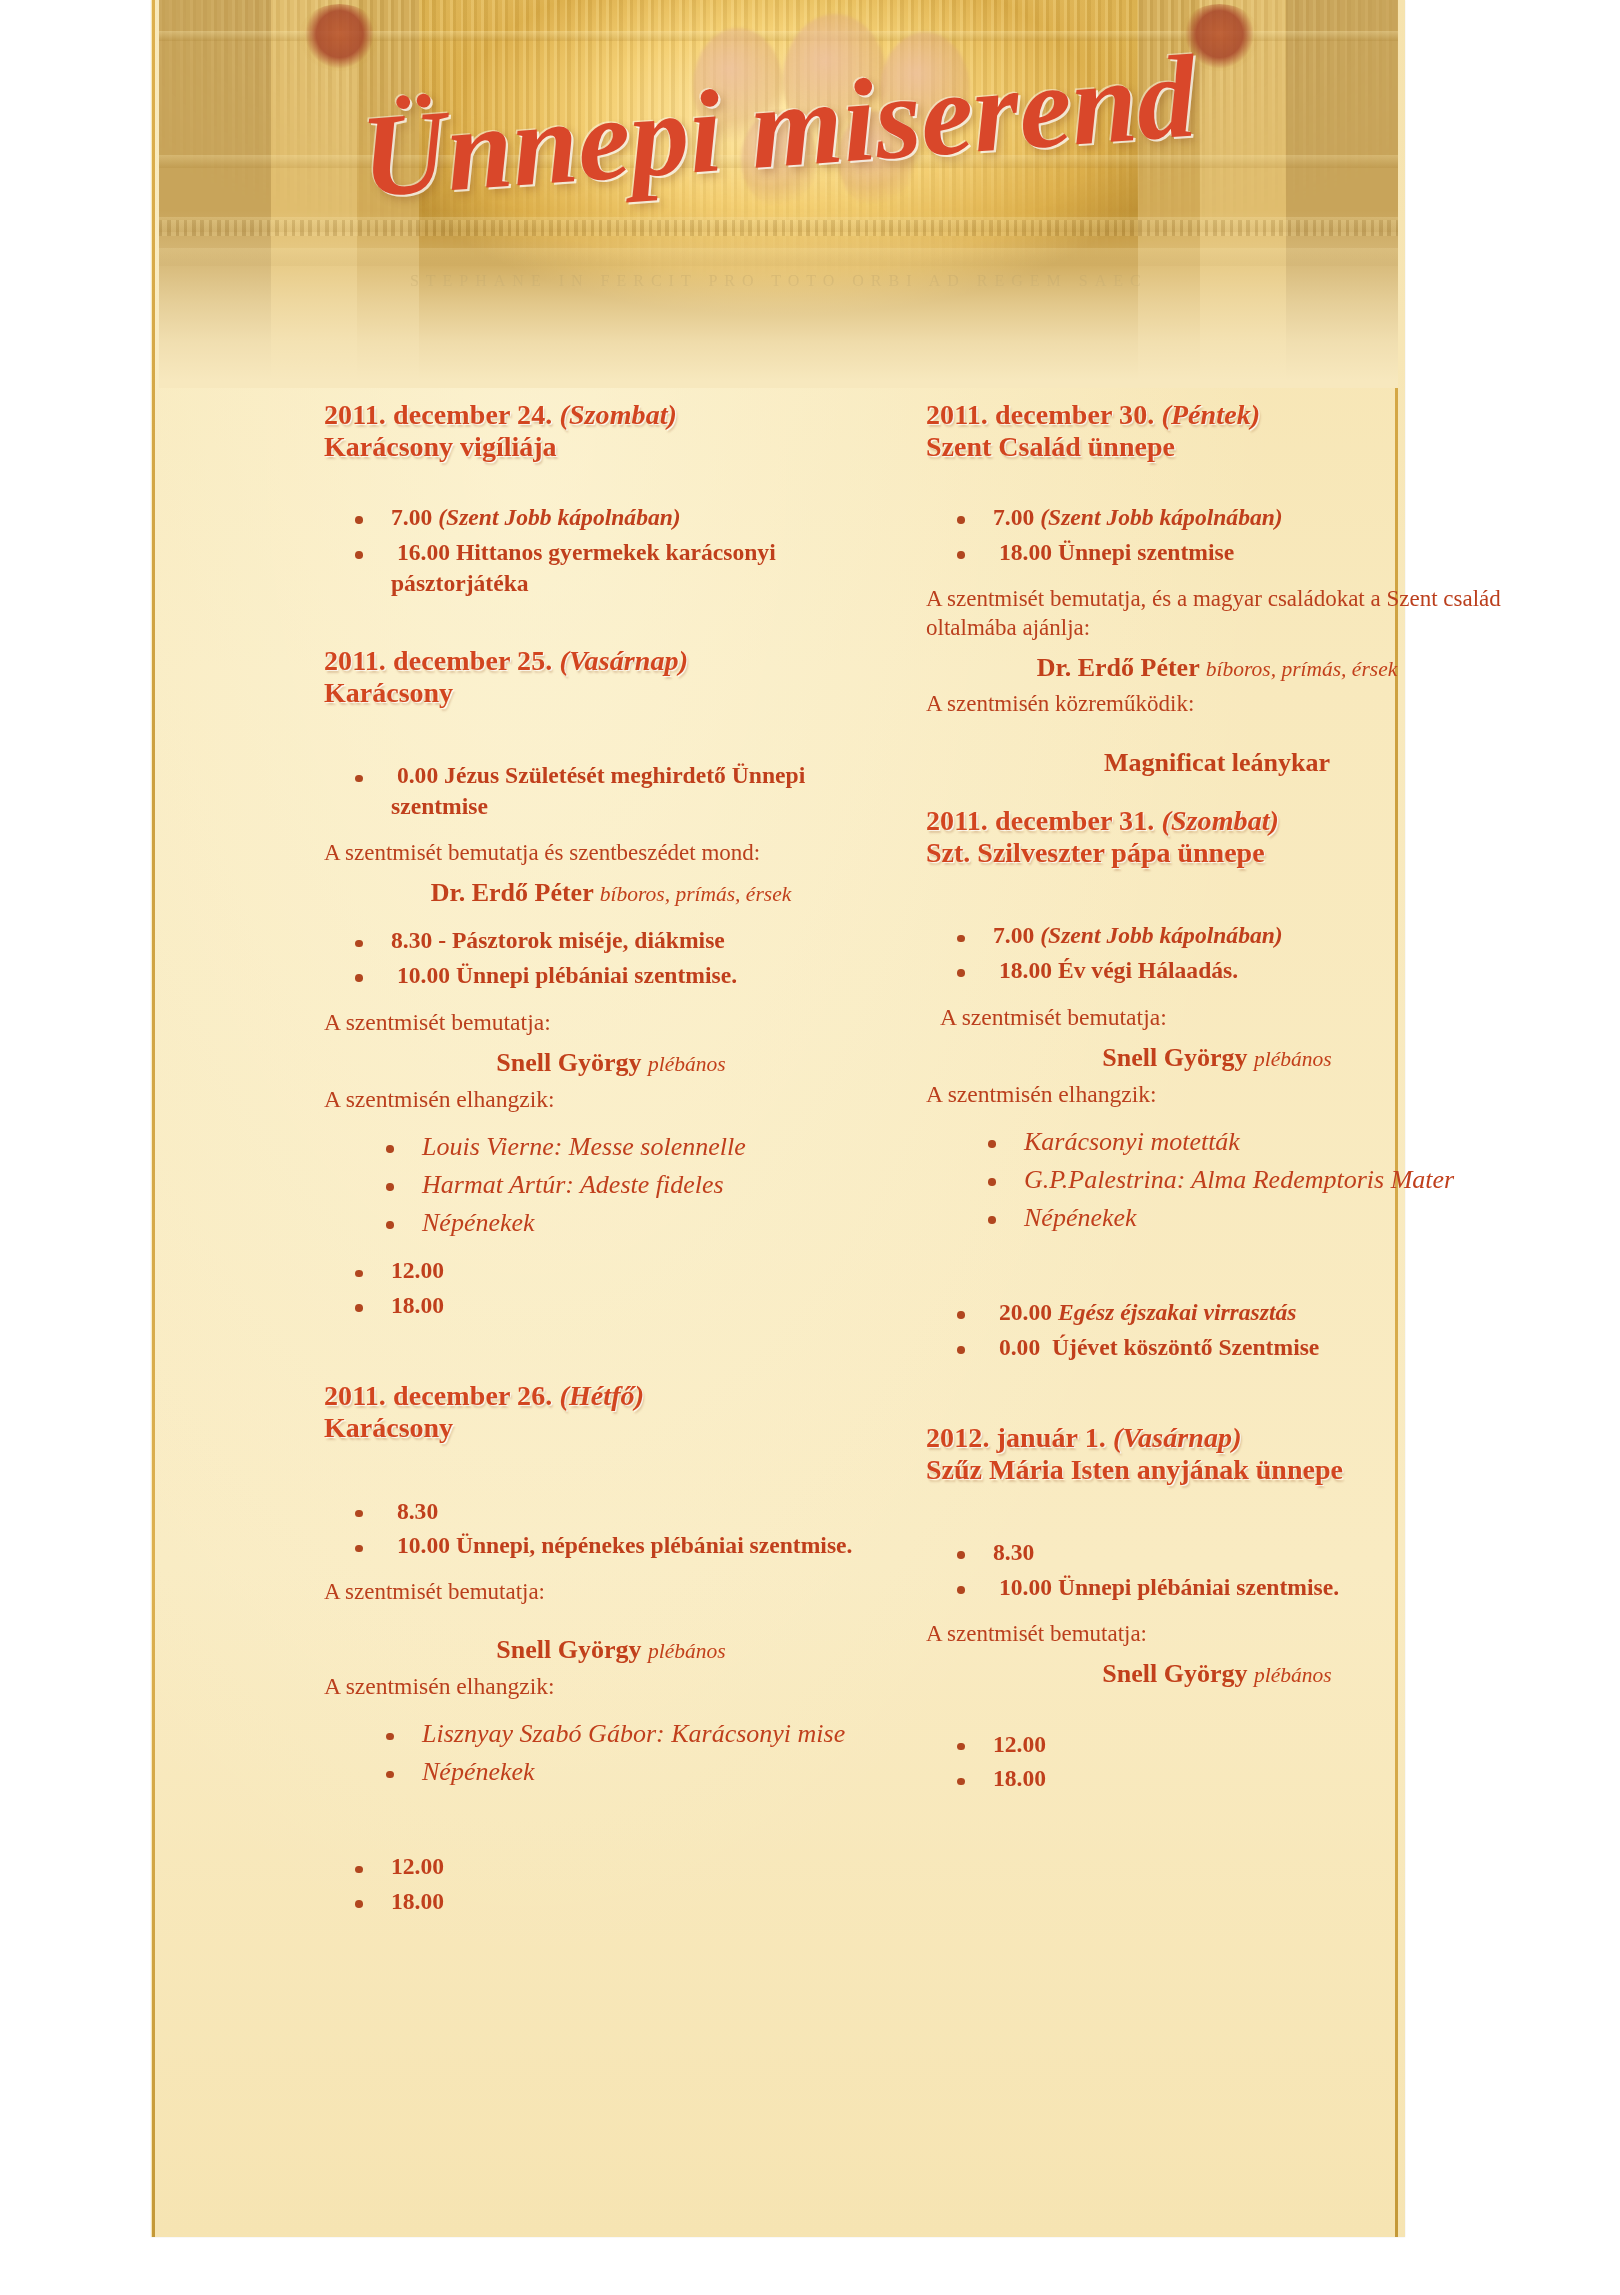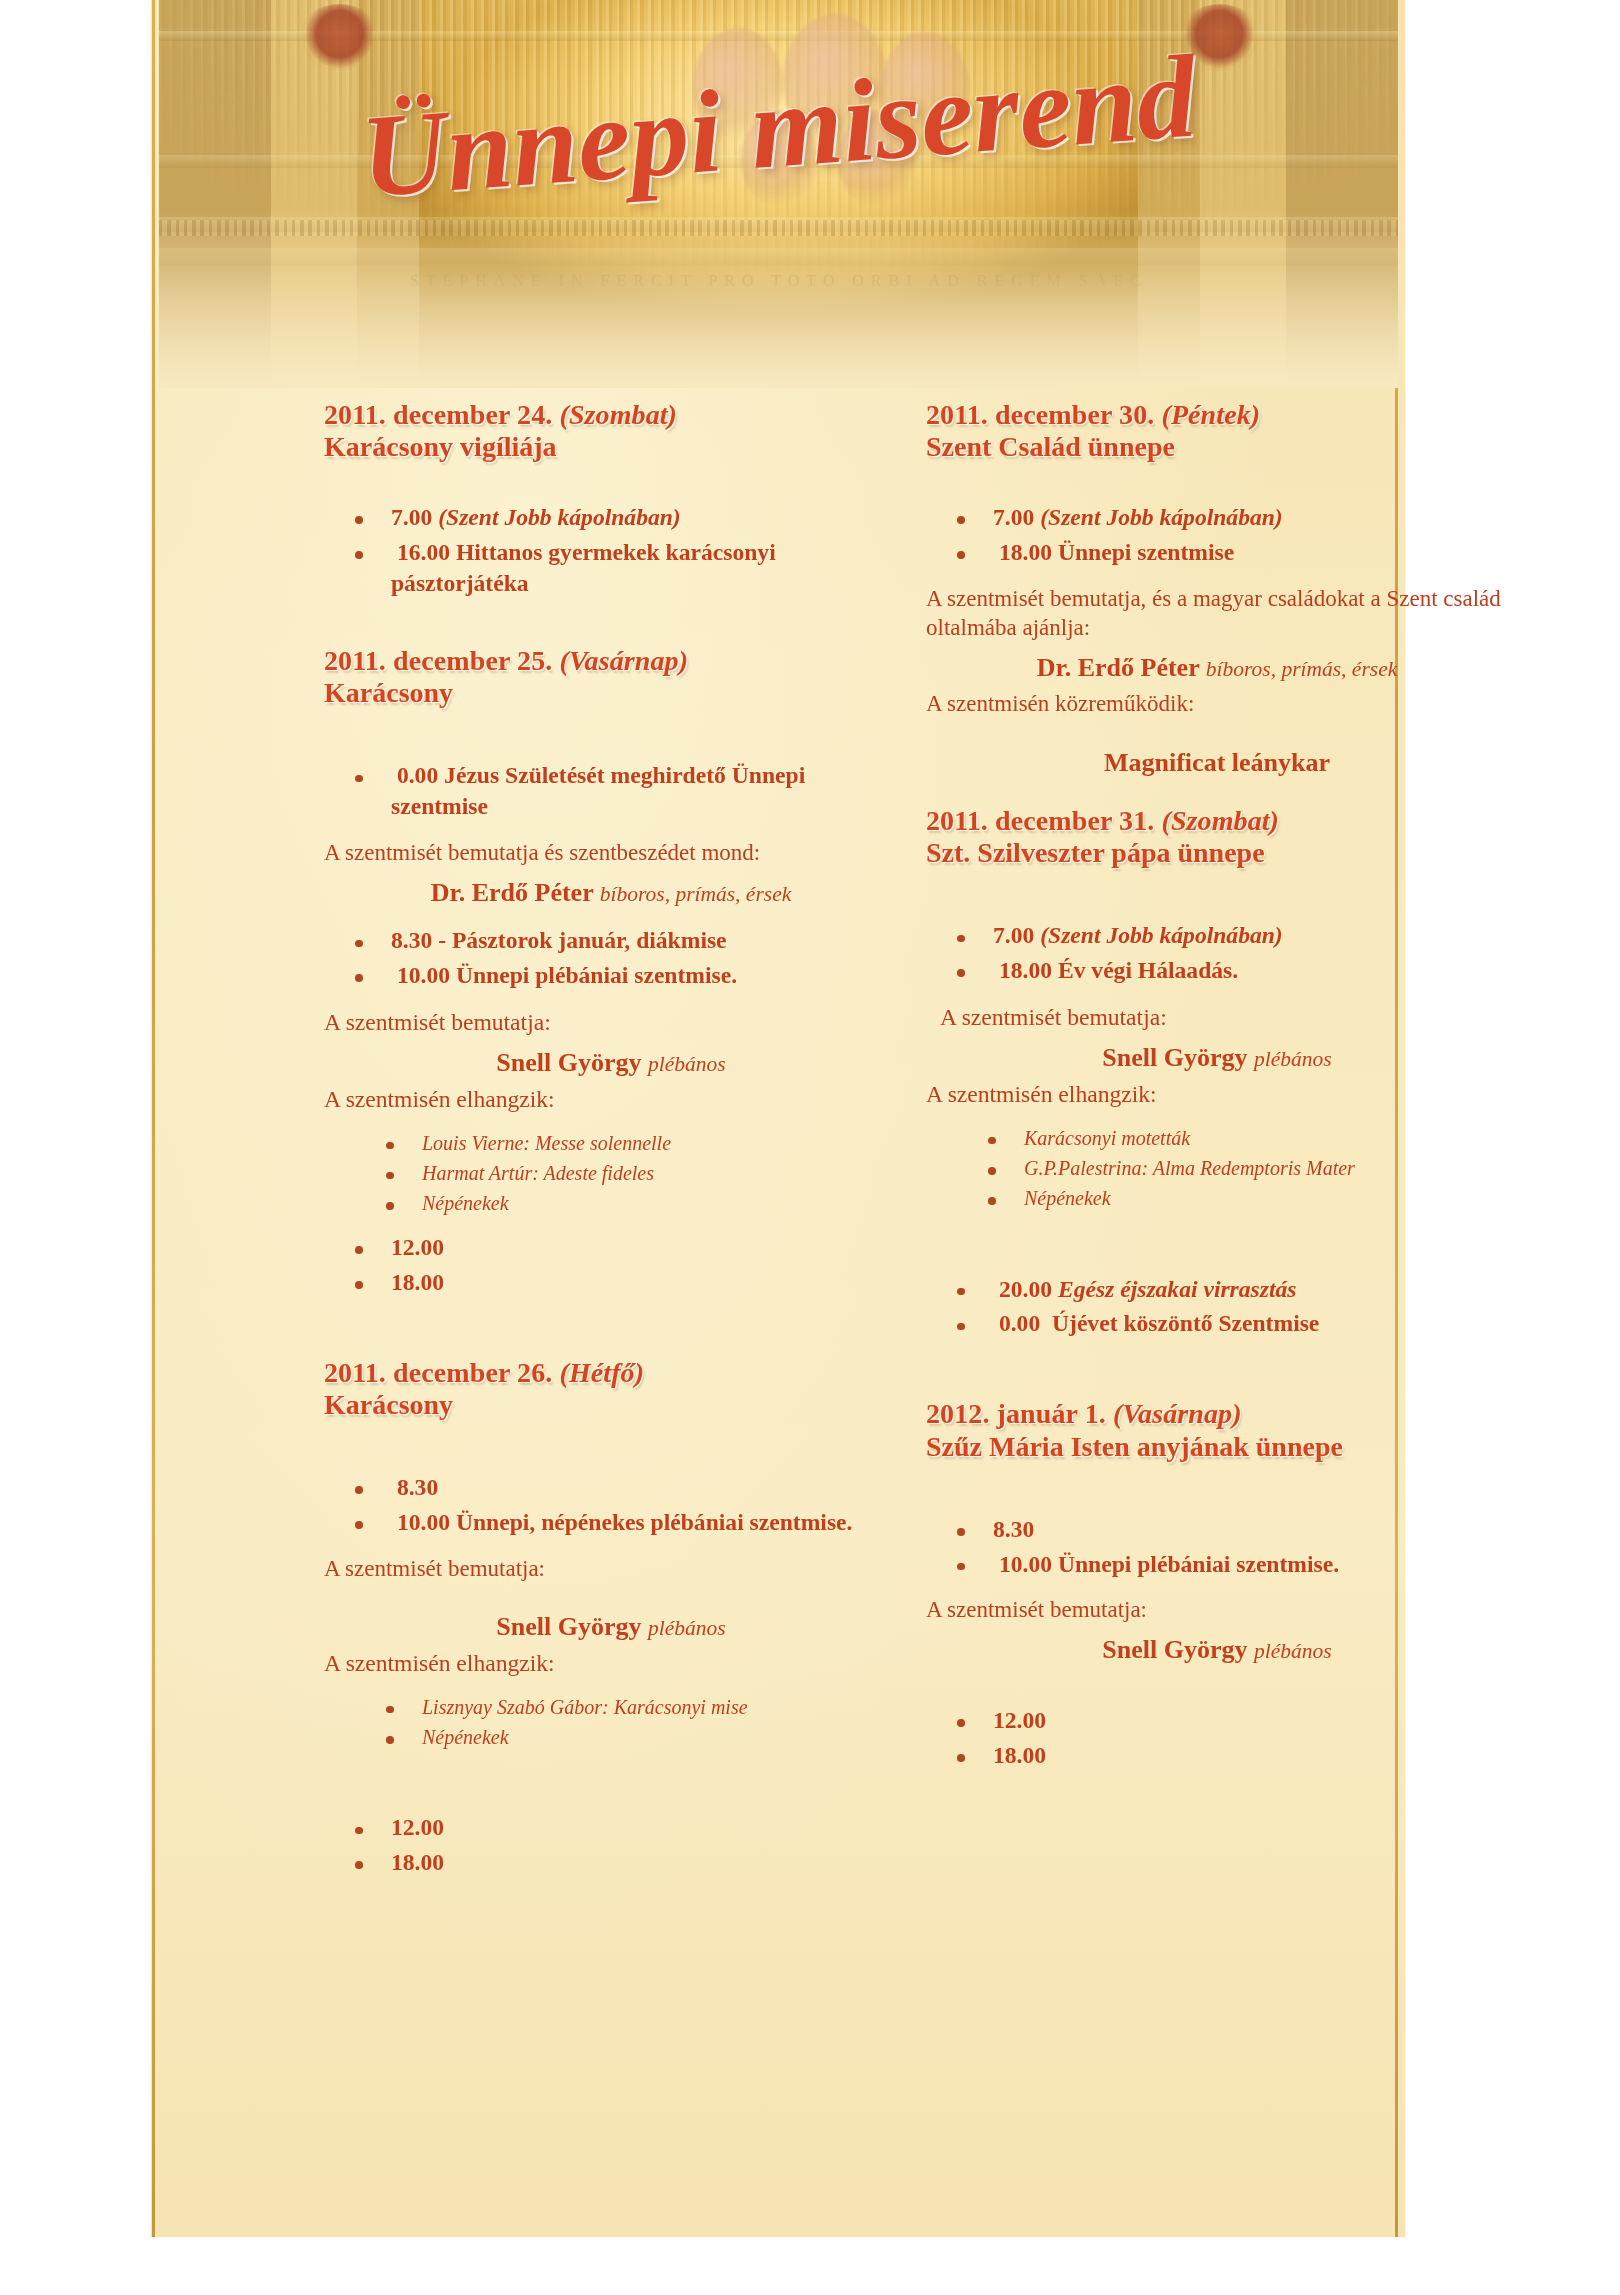--- a/index.html
+++ b/index.html
@@ -128,21 +128,21 @@
 
   ul.bul{list-style:none;margin:16px;padding:0;}
   ul.bul>li{
     position:relative;padding-left:51px;
     font-size:23.6px;line-height:1.30;color:#c03f1c;margin:0 0 4.2px 0;
   }
   ul.bul>li:before{
     content:"";position:absolute;left:15.2px;top:.60em;
     width:7.6px;height:7.6px;border-radius:50%;background:#b1461f;
   }
-  ul.bul.inner>li{padding-left:82px;font-size:20px;font-style:italic;}
+  ul.bul.inner>li{padding-left:82px;font-size:26px;font-style:italic;}
   ul.bul.inner>li:before{left:46px;}
 
   li.b{font-weight:bold;}
   li.i{font-style:italic;}
   li .ital{font-style:italic;}
 
   .note{font-size:23px;line-height:1.28;color:#bb3f1d;margin:1.4px 0 0 0;}
   .plain{font-size:23.6px;line-height:1.28;color:#bb3f1d;margin:1.4px 0 0 0;}
   .celebrant{
     text-align:center;font-size:26px;line-height:1.25;color:#c2401b;
@@ -201,21 +201,21 @@
       <div class="block">
         <p class="date-line"><span>2011. december 25.</span> <span class="day">(Vasárnap)</span></p>
         <p class="feast">Karácsony</p>
         <div class="gap-m"></div>
         <ul class="bul">
           <li class="b">&nbsp;<span>0.00</span> <span>Jézus Születését meghirdető Ünnepi szentmise</span></li>
         </ul>
         <p class="note">A szentmisét bemutatja és szentbeszédet mond:</p>
         <p class="celebrant"><span>Dr. Erdő Péter</span> <span class="role">bíboros, prímás, érsek</span></p>
         <ul class="bul">
-          <li class="b"><span>8.30</span> <span>- Pásztorok január, diákmise</span></li>
+          <li class="b"><span>8.30</span> <span>- Pásztorok miséje, diákmise</span></li>
           <li class="b">&nbsp;<span>10.00</span> <span>Ünnepi plébániai szentmise.</span></li>
         </ul>
         <p class="plain">A szentmisét bemutatja:</p>
         <p class="celebrant"><span>Snell György</span> <span class="role">plébános</span></p>
         <p class="plain">A szentmisén elhangzik:</p>
         <ul class="bul inner">
           <li class="i">Louis Vierne: Messe solennelle</li>
           <li class="i">Harmat Artúr: Adeste fideles</li>
           <li class="i">Népénekek</li>
         </ul>

